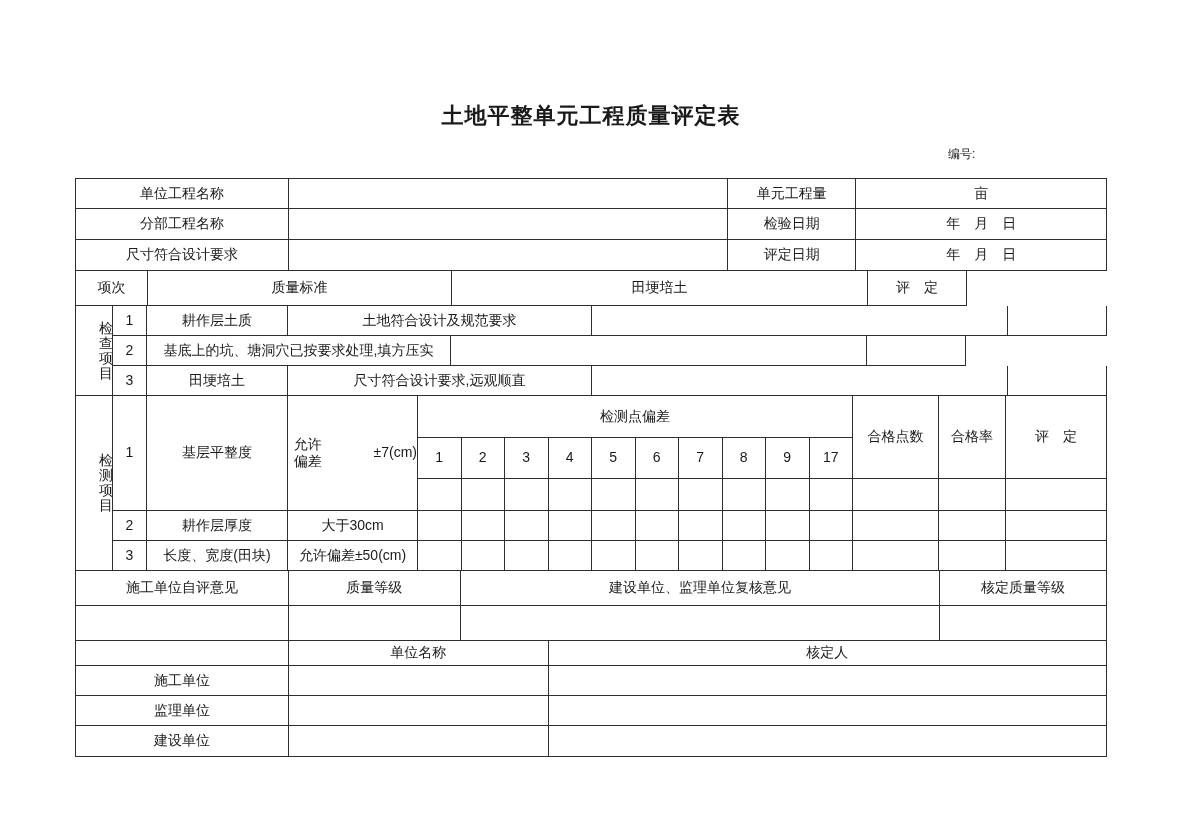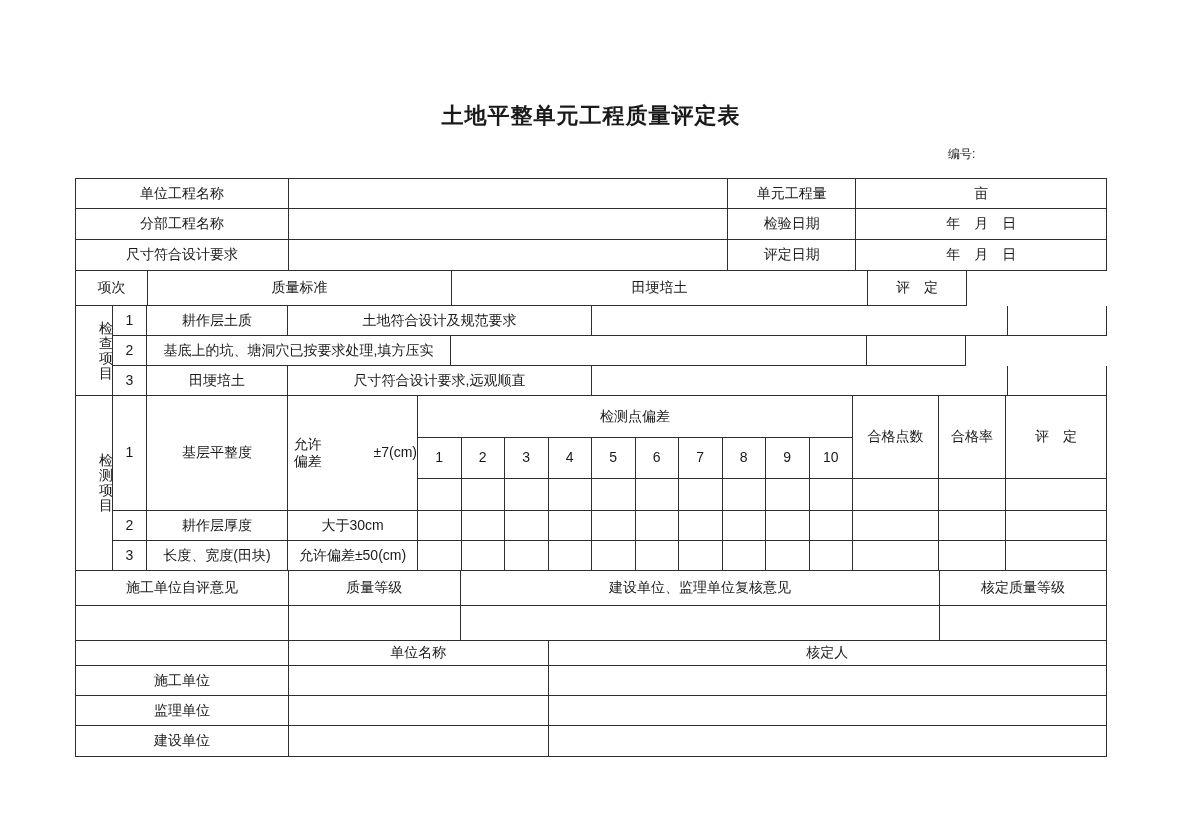--- a/index.html
+++ b/index.html
@@ -138,21 +138,21 @@
           <div class="r" style="height:41px">
             <div class="c" style="flex:1">1</div>
             <div class="c" style="flex:1">2</div>
             <div class="c" style="flex:1">3</div>
             <div class="c" style="flex:1">4</div>
             <div class="c" style="flex:1">5</div>
             <div class="c" style="flex:1">6</div>
             <div class="c" style="flex:1">7</div>
             <div class="c" style="flex:1">8</div>
             <div class="c" style="flex:1">9</div>
-            <div class="c" style="flex:1">10</div>
+            <div class="c" style="flex:1">17</div>
           </div>
           <div class="r" style="height:32px">
             <div class="c" style="flex:1"></div>
             <div class="c" style="flex:1"></div>
             <div class="c" style="flex:1"></div>
             <div class="c" style="flex:1"></div>
             <div class="c" style="flex:1"></div>
             <div class="c" style="flex:1"></div>
             <div class="c" style="flex:1"></div>
             <div class="c" style="flex:1"></div>

